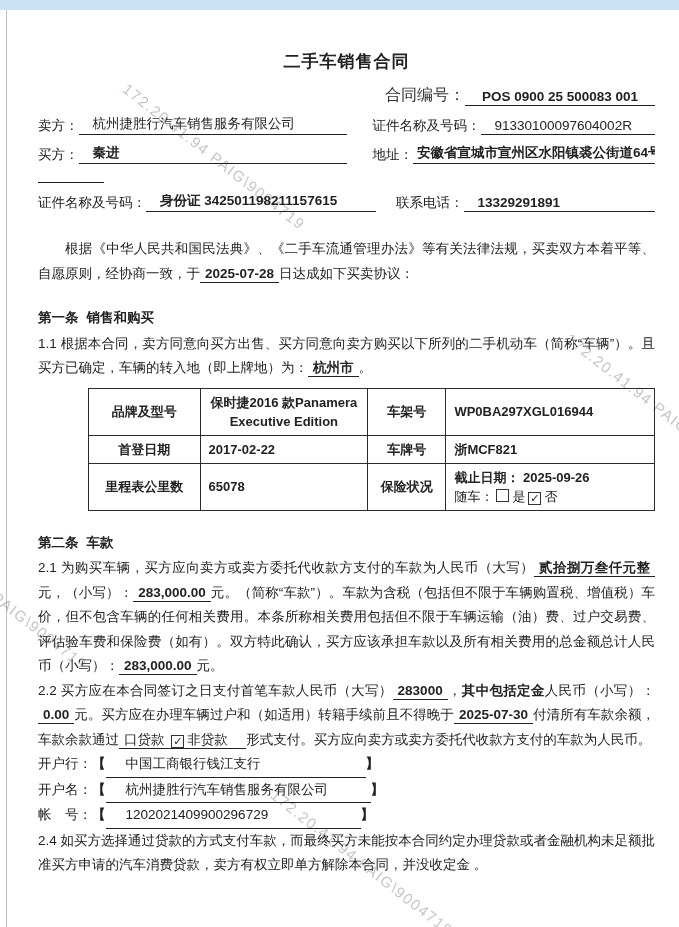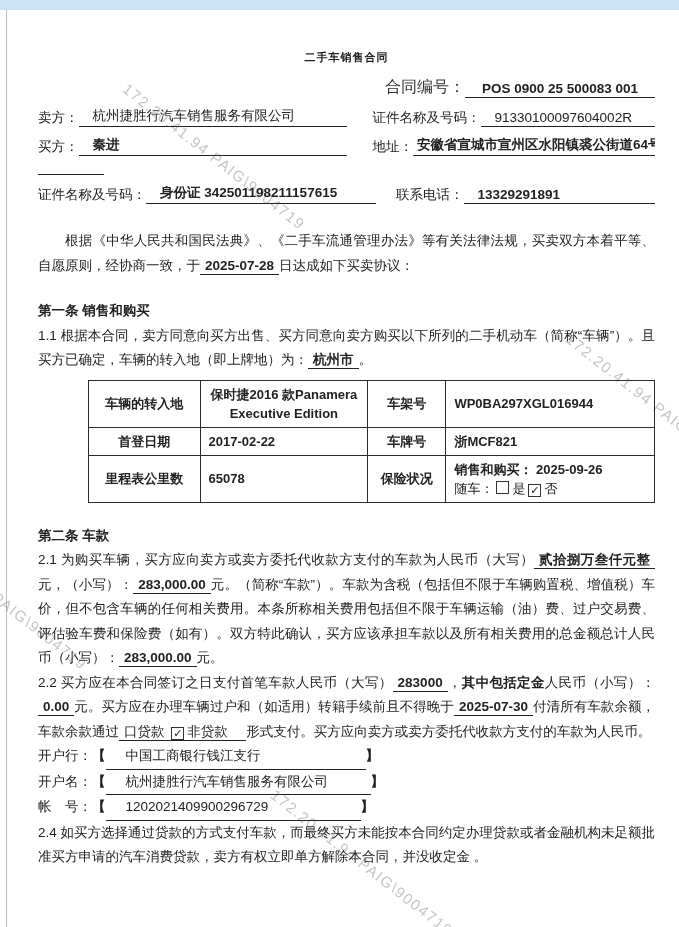--- a/index.html
+++ b/index.html
@@ -11,36 +11,36 @@
   }
   .topbar{position:absolute;left:0;top:0;width:679px;height:10px;background:#cbe1f5;}
   .vline{position:absolute;left:6px;top:10px;bottom:0;width:1px;background:#bfbfbf;}
   .wm{
     position:absolute;white-space:nowrap;pointer-events:none;
     transform:rotate(38deg);transform-origin:0 0;
     color:rgba(110,116,124,0.42);font-size:15px;letter-spacing:1.5px;
     z-index:1;
   }
   .content{position:absolute;left:38px;right:24px;top:10px;z-index:2;}
-  .title{margin:40px 0 0;text-align:center;font-size:11px;font-weight:700;letter-spacing:1px;}
+  .title{margin:40px 0 0;text-align:center;font-size:17px;font-weight:700;letter-spacing:1px;}
   .contractline{margin-top:12px;display:flex;justify-content:flex-end;align-items:flex-end;}
   .contractline .small-lab{font-size:16px;color:#333;}
   .frow{display:flex;align-items:flex-end;margin-top:9px;}
   .lab{white-space:nowrap;}
   .uf{border-bottom:1px solid #222;padding:0 4px 1px 14px;white-space:nowrap;overflow:hidden;}
   .uf.b{font-weight:700;}
   .w250{width:250px;}
   .w212{width:212px;}
   .grow{flex:1;}
   .gap26{width:26px;}
   .gap20{width:20px;}
   .wrapline{margin-top:16px;width:66px;height:2px;border-bottom:1px solid #222;}
   p{margin:0;line-height:24.5px;text-align:justify;}
   .preamble{margin-top:25px;text-indent:2em;}
-  .sec-h{margin-top:21px;font-weight:700;}
+  .sec-h{margin-top:21px;font-weight:700;font-family:Liberation Mono, monospace;}
   .mt4{}
   .u{border-bottom:1px solid #222;padding:0 5px 1px;}
   .b{font-weight:700;}
   table.veh{border-collapse:collapse;margin:7px 0 0 50px;}
   table.veh td{border:1px solid #2b2b2b;padding:4px 8px;line-height:19px;vertical-align:middle;font-size:13px;}
   td.tl{font-weight:700;text-align:center;white-space:nowrap;}
   td.tv{font-weight:700;}
   td.tv.reg{font-weight:400;}
   .cw1{width:96px;}.cw2{width:158px;text-align:center;}.cw3{width:62px;}.cw4{width:196px;}
   .cb{display:inline-block;width:11px;height:11px;border:1px solid #333;line-height:11px;
@@ -101,38 +101,38 @@
 
   <p class="sec-h">第一条 销售和购买</p>
 
   <p class="mt4">
     <span>1.1 根据本合同，卖方同意向买方出售、买方同意向卖方购买以下所列的二手机动车（简称“车辆”）。且买方已确定，车辆的转入地（即上牌地）为：</span><span class="u b">杭州市</span><span>。</span>
   </p>
 
   <table class="veh">
     <tbody>
         <tr>
-      <td class="tl cw1">车辆的转入地</td>
+      <td class="tl cw1">品牌及型号</td>
       <td class="tv cw2">保时捷2016 款Panamera Executive Edition</td>
       <td class="tl cw3">车架号</td>
       <td class="tv cw4">WP0BA297XGL016944</td>
     </tr>
     <tr>
       <td class="tl">首登日期</td>
       <td class="tv">2017-02-22</td>
       <td class="tl">车牌号</td>
       <td class="tv">浙MCF821</td>
     </tr>
     <tr>
       <td class="tl">里程表公里数</td>
       <td class="tv">65078</td>
       <td class="tl">保险状况</td>
       <td>
         <div>
-          <span class="b">销售和购买：</span>
+          <span class="b">截止日期：</span>
           <span class="b">2025-09-26</span>
         </div>
         <div>
           <span>随车：</span><span class="cb"></span><span>是</span><span class="cb">✓</span><span>否</span>
         </div>
       </td>
     </tr>
   </tbody>
     </table>
 

